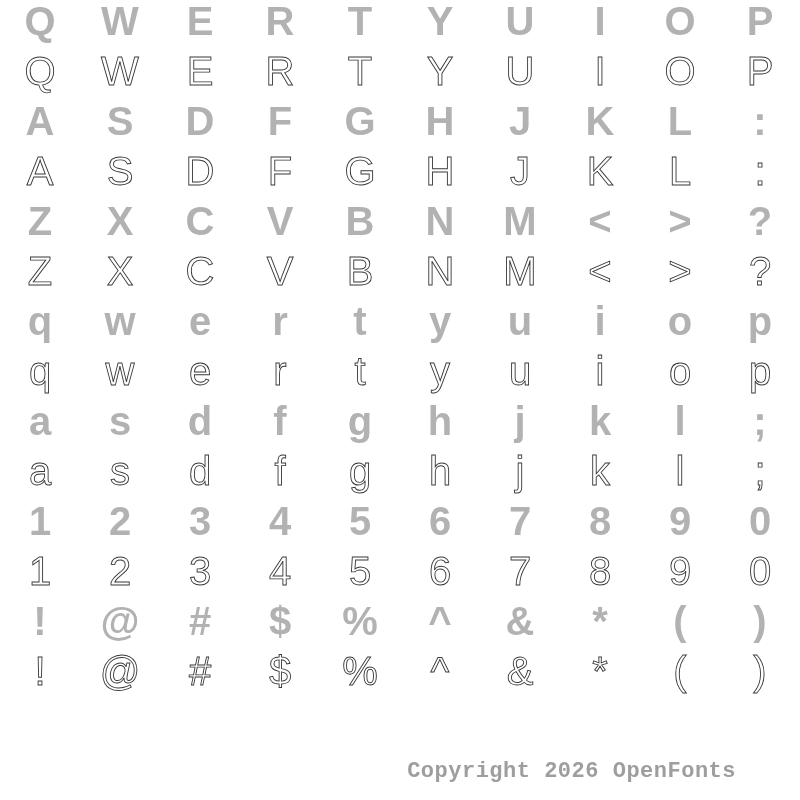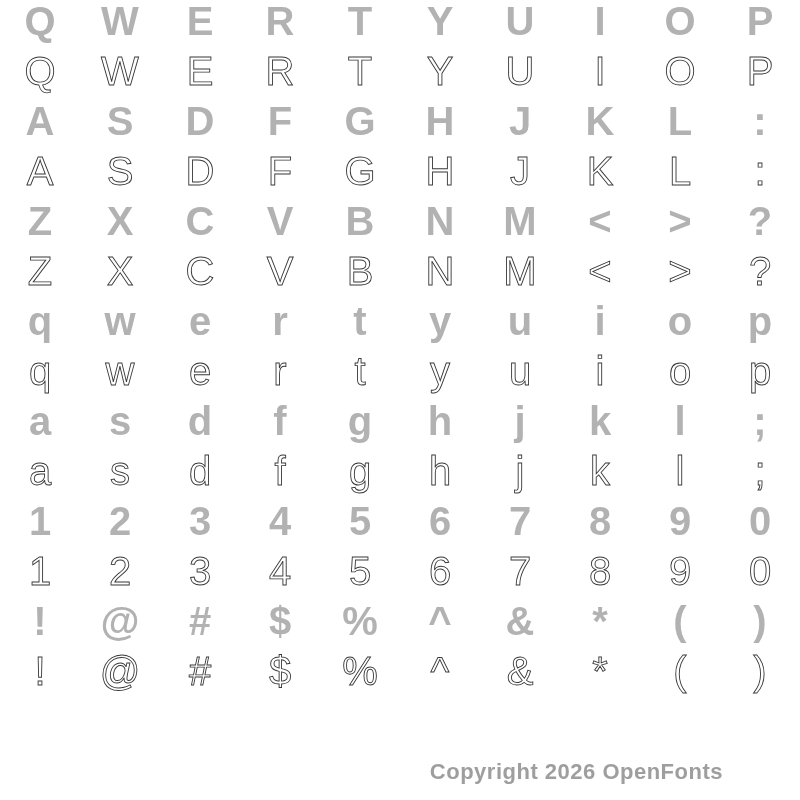--- a/index.html
+++ b/index.html
@@ -37,25 +37,26 @@
   }
   .row-thin .glyph-cell {
     color: #383838;
     font-weight: 400;
     -webkit-text-stroke: 0.9px #383838;
     -webkit-text-fill-color: #ffffff;
   }
   .footer-text {
     position: absolute;
     top: 759px;
-    right: 77px;
+    right: 64px;
     font-size: 22px;
     font-weight: 700;
     color: #9e9e9e;
     letter-spacing: 0.5px;
+    font-family: Liberation Mono, monospace;
   }
 </style>
 </head>
 <body>
 
 <div class="glyph-grid">
     <div class="glyph-row row-gray">
       <span class="glyph-cell">Q</span>
       <span class="glyph-cell">W</span>
       <span class="glyph-cell">E</span>

